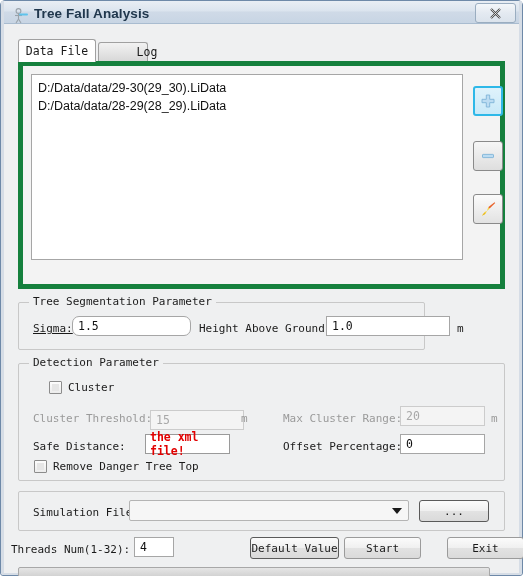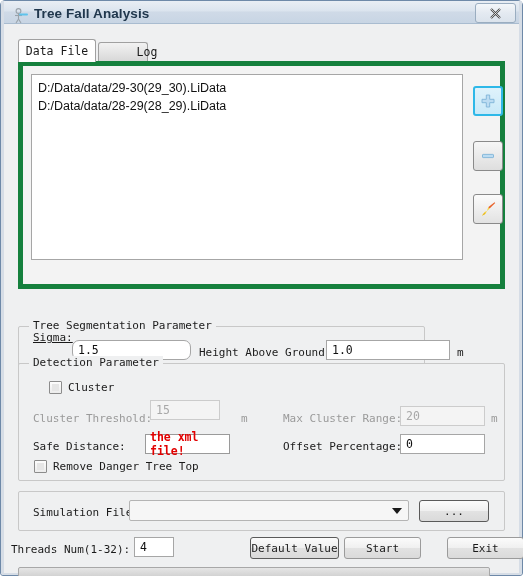--- a/index.html
+++ b/index.html
@@ -162,21 +162,21 @@
   .group-title {
     position: absolute; top: -8px; left: 10px;
     background: #eff0f1;
     padding: 0 4px;
     font-family: "DejaVu Sans Mono", monospace;
     font-size: 11px;
     color: #1a1a1a;
     white-space: nowrap;
   }
 
-  .grp-seg  { left: 14px; top: 272px; width: 407px; height: 48px; margin-top: 24px; }
+  .grp-seg  { left: 14px; top: 272px; width: 407px; height: 48px; }
   .grp-det  { left: 14px; top: 333px; width: 487px; height: 118px; }
   .grp-sim  { left: 14px; top: 461px; width: 487px; height: 40px; }
 
   
   .lbl {
     position: absolute;
     font-family: "DejaVu Sans Mono", monospace;
     font-size: 11px;
     color: #1a1a1a;
     white-space: nowrap;
@@ -348,37 +348,37 @@
           <path d="M10.2 8.2 L11.6 9.6 L9.6 11.6 C8.6 12.6 7.2 12.6 6.4 13.4
                    C5.6 14.2 5 15.6 4 16.4 C5.2 16.2 6.6 15.6 7.4 14.8
                    C8.2 14 8.2 12.8 9 12 Z" fill="#f5d23c"></path>
           <path d="M6.4 13.4 C5.6 14.2 5 15.6 4 16.4 C5.2 16.2 6.6 15.6 7.4 14.8 Z" fill="#e8b820"></path>
         </svg>
       </div>
     </div>
 
     <div class="group grp-seg">
       <div class="group-title">Tree Segmentation Parameter</div>
-      <div class="lbl" style="left:14px; top:4px;text-decoration:underline;">Sigma:</div>
+      <div class="lbl" style="left:14px; top:19px;text-decoration:underline;">Sigma:</div>
       <div class="field" style="left:53px; top:13px; width:119px;border-radius:7px;">1.5</div>
       <div class="lbl" style="left:180px; top:19px;">Height Above Ground:</div>
       <div class="field" style="left:307px; top:13px; width:124px;">1.0</div>
       <div class="lbl" style="left:438px; top:19px;">m</div>
     </div>
 
     <div class="group grp-det">
       <div class="group-title">Detection Parameter</div>
 
       <div class="cbrow" style="left:15px; top:17px;padding-left:15px;">
         <span class="cbox"></span>
         <span class="cblabel">Cluster</span>
       </div>
 
       <div class="lbl dim" style="left:14px; top:48px;">Cluster Threshold:</div>
-      <div class="field disabled" style="left:131px; top:36px; width:70px;">15</div>
+      <div class="field disabled" style="left:131px; top:46px; width:94px;">15</div>
       <div class="lbl dim" style="left:222px; top:48px;">m</div>
 
       <div class="lbl dim" style="left:264px; top:48px;">Max Cluster Range:</div>
       <div class="field disabled" style="left:381px; top:42px; width:85px;">20</div>
       <div class="lbl dim" style="left:472px; top:48px;">m</div>
 
       <div class="lbl" style="left:14px; top:76px;">Safe Distance:</div>
       <div class="field redtext" style="left:126px; top:70px; width:85px;">the xml file!</div>
 
       <div class="lbl" style="left:264px; top:76px;">Offset Percentage:</div>

